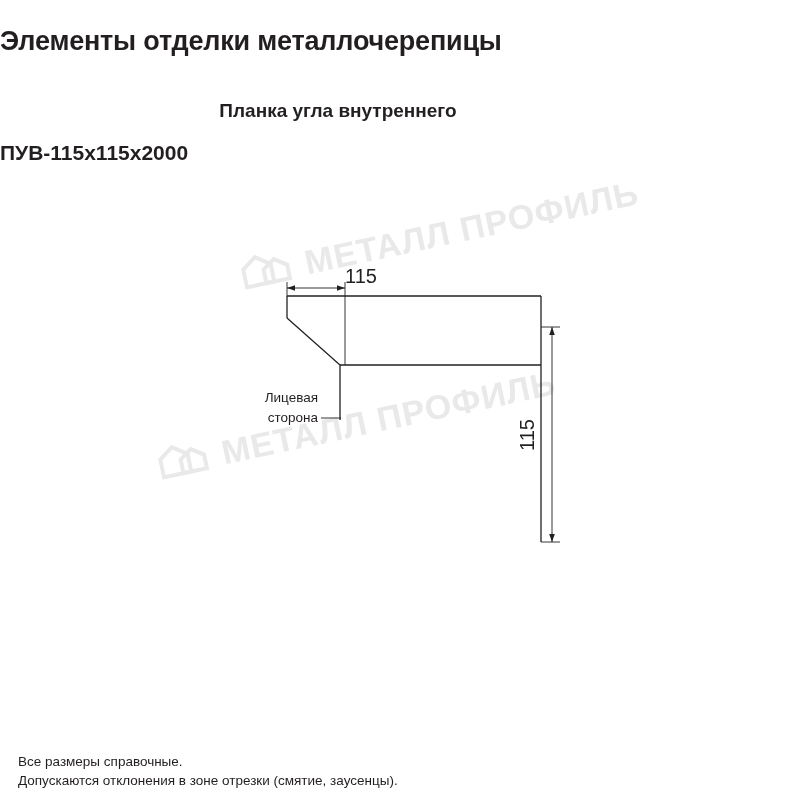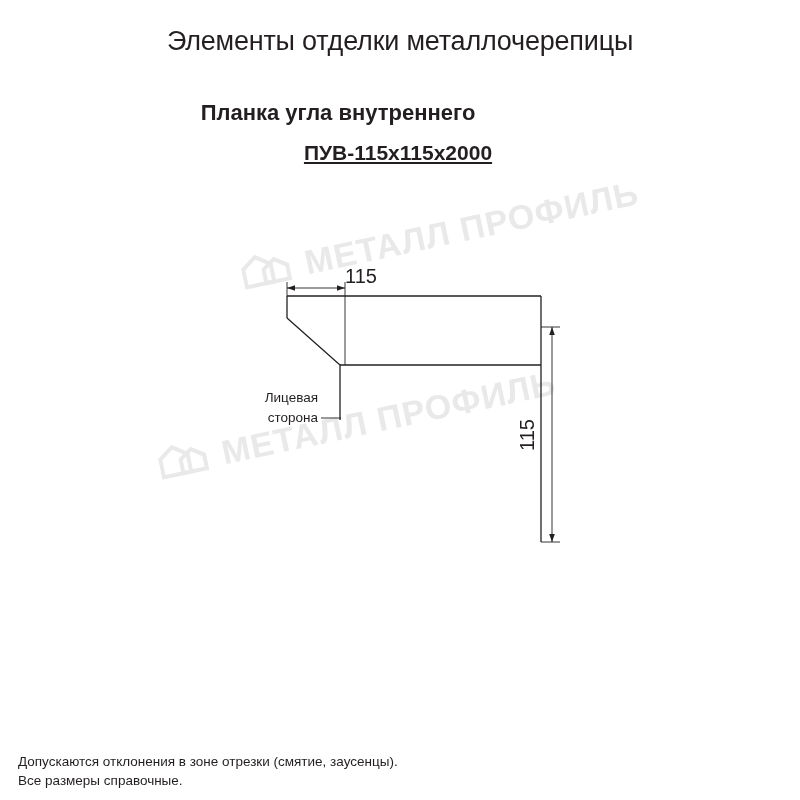--- a/index.html
+++ b/index.html
@@ -20,44 +20,42 @@
     position: absolute;
     inset: 0;
   }
 
   
   .title-main {
     position: absolute;
     top: 26px;
     left: 0;
     width: 800px;
-    text-align: center;
+    text-align: left;
     font-size: 27px;
-    font-weight: normal;
+    font-weight: bold;
     letter-spacing: -0.2px;
     white-space: nowrap;
   }
   .title-sub {
     position: absolute;
     top: 100px;
     left: 0;
     width: 676px;
     text-align: center;
-    font-size: 22px;
+    font-size: 19px;
     font-weight: bold;
   }
   .title-code {
     position: absolute;
     top: 141px;
     left: 0;
     width: 796px;
-    text-align: center;
     font-size: 21px;
     font-weight: bold;
-    text-decoration: underline;
   }
 
   
   .drawing {
     position: absolute;
     left: 0;
     top: 190px;
     width: 736px;
     height: 430px;
   }
@@ -183,17 +181,17 @@
       <g stroke="#231f20" stroke-width="0.9" fill="none">
         <path d="M321 228 L341 228"></path>
       </g>
       <text class="face-text" x="318" y="212" text-anchor="end">Лицевая</text>
       <text class="face-text" x="318" y="232" text-anchor="end">сторона</text>
 
     </svg>
   </div>
 
   <div class="footer">
+    <div>Все размеры справочные.</div>
     <div>Допускаются отклонения в зоне отрезки (смятие, заусенцы).</div>
-    <div>Все размеры справочные.</div>
   </div>
 
 </div>
 
 </body></html>

